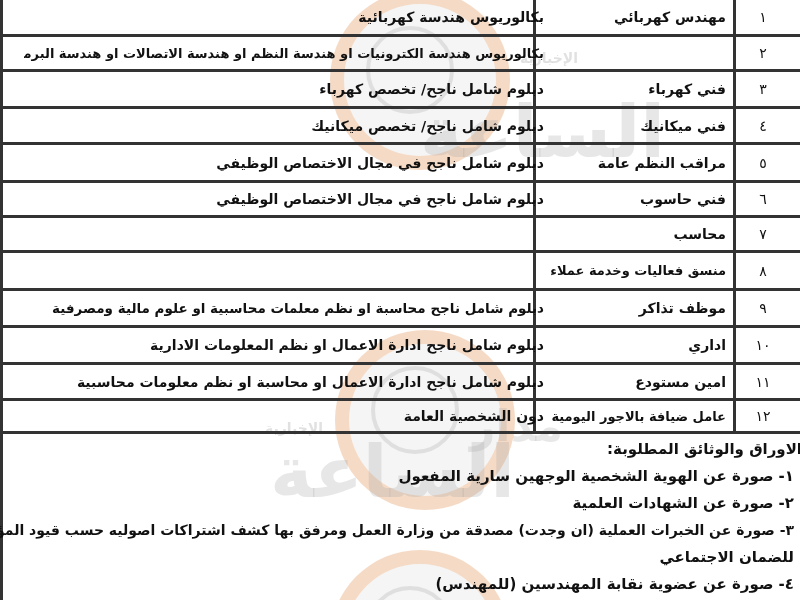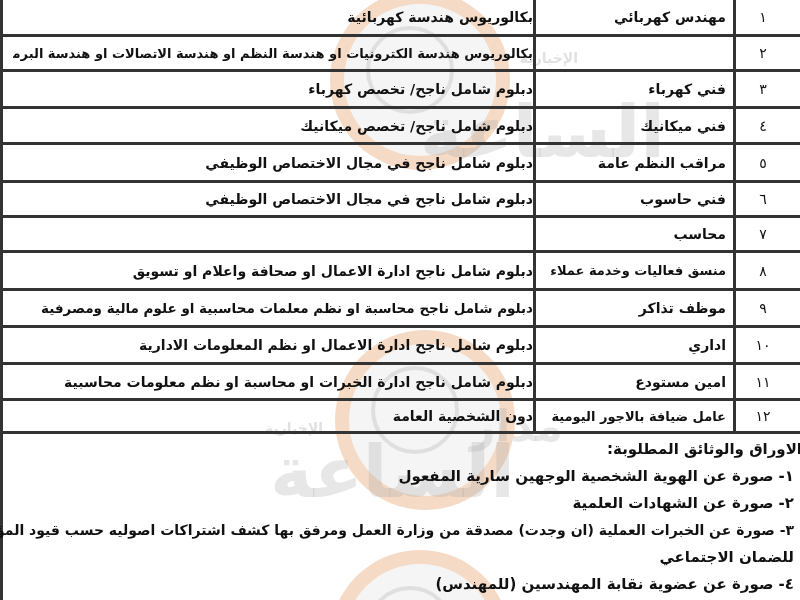--- a/index.html
+++ b/index.html
@@ -34,21 +34,21 @@
   .row {
     position:absolute; left:0; width:820px; box-sizing:border-box;
     border-top:3px solid #333;
   }
   .cell {
     position:absolute; top:0; bottom:0; display:flex; align-items:center;
     direction:rtl; font-weight:bold; font-size:14px; white-space:nowrap; overflow:hidden;
   }
   .c-num { left:734px; width:52px; justify-content:center; font-weight:normal; font-size:14px; }
   .c-title { left:533px; width:196px; padding-right:6px; box-sizing:border-box; }
-  .c-qual { left:10px; width:526px; padding-right:6px; box-sizing:border-box; }
+  .c-qual { left:21px; width:526px; padding-right:6px; box-sizing:border-box; }
   .vline { position:absolute; top:0; width:3px; background:#333; }
   .docs {
     position:absolute; right:6px; top:436px; width:800px; direction:rtl;
     font-weight:bold; font-size:15px;
   }
   .docs .line { height:27px; line-height:27px; white-space:nowrap; }
   .left-rule { position:absolute; left:0; top:434px; width:3px; height:166px; background:#333; }
 </style>
 </head>
 <body>
@@ -106,36 +106,35 @@
     <div class="cell c-title">فني حاسوب</div>
     <div class="cell c-qual">دبلوم شامل ناجح في مجال الاختصاص الوظيفي</div>
   </div>
   <div class="row" style="top:215px;height:35px;">
     <div class="cell c-num">٧</div>
     <div class="cell c-title">محاسب</div>
   </div>
   <div class="row" style="top:250px;height:38px;">
     <div class="cell c-num">٨</div>
     <div class="cell c-title" style="font-size:13px;">منسق فعاليات وخدمة عملاء</div>
-    <div class="cell c-qual">دبلوم شامل ناجح ادارة الاعمال او صحافة واعلام او تسويق</div>
   </div>
   <div class="row" style="top:288px;height:37px;">
     <div class="cell c-num">٩</div>
     <div class="cell c-title">موظف تذاكر</div>
     <div class="cell c-qual" style="font-size:13.5px;">دبلوم شامل ناجح محاسبة او نظم معلمات محاسبية او علوم مالية ومصرفية</div>
   </div>
   <div class="row" style="top:325px;height:37px;">
     <div class="cell c-num">١٠</div>
     <div class="cell c-title">اداري</div>
     <div class="cell c-qual">دبلوم شامل ناجح ادارة الاعمال او نظم المعلومات الادارية</div>
   </div>
   <div class="row" style="top:362px;height:36px;">
     <div class="cell c-num">١١</div>
     <div class="cell c-title">امين مستودع</div>
-    <div class="cell c-qual">دبلوم شامل ناجح ادارة الخبرات او محاسبة او نظم معلومات محاسبية</div>
+    <div class="cell c-qual">دبلوم شامل ناجح ادارة الاعمال او محاسبة او نظم معلومات محاسبية</div>
   </div>
   <div class="row" style="top:398px;height:33px;">
     <div class="cell c-num">١٢</div>
     <div class="cell c-title" style="font-size:13px;">عامل ضيافة بالاجور اليومية</div>
     <div class="cell c-qual">دون الشخصية العامة</div>
   </div>
 </div>
 
 <div class="left-rule"></div>
 

